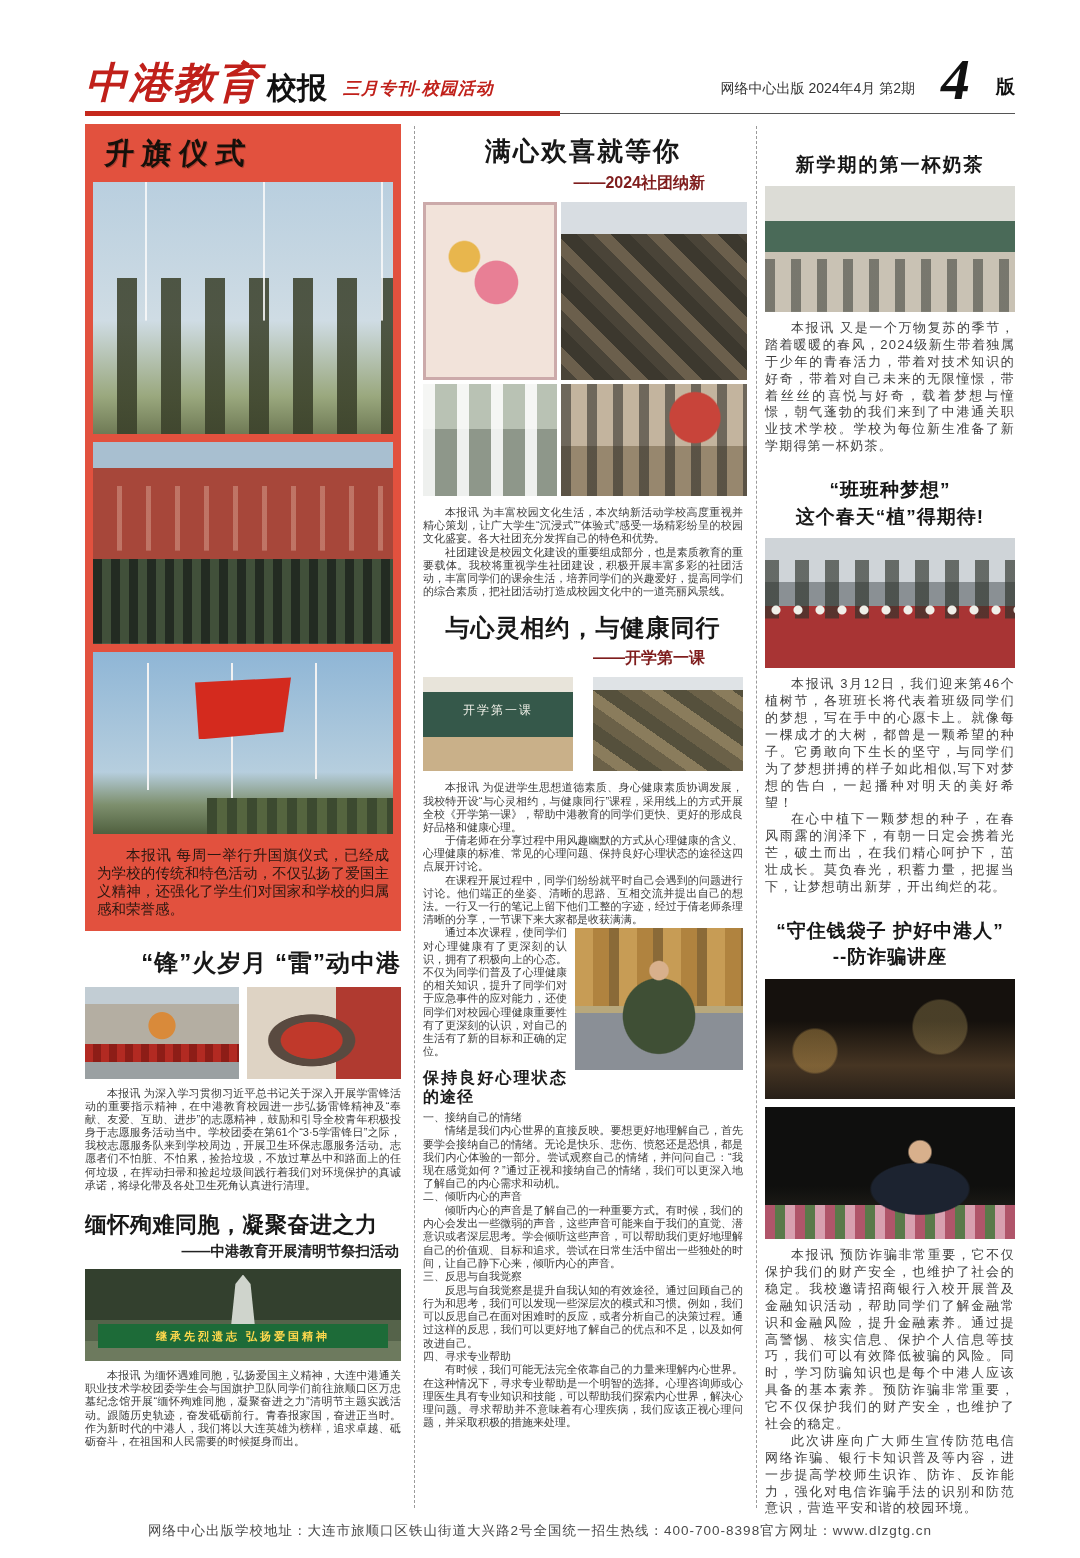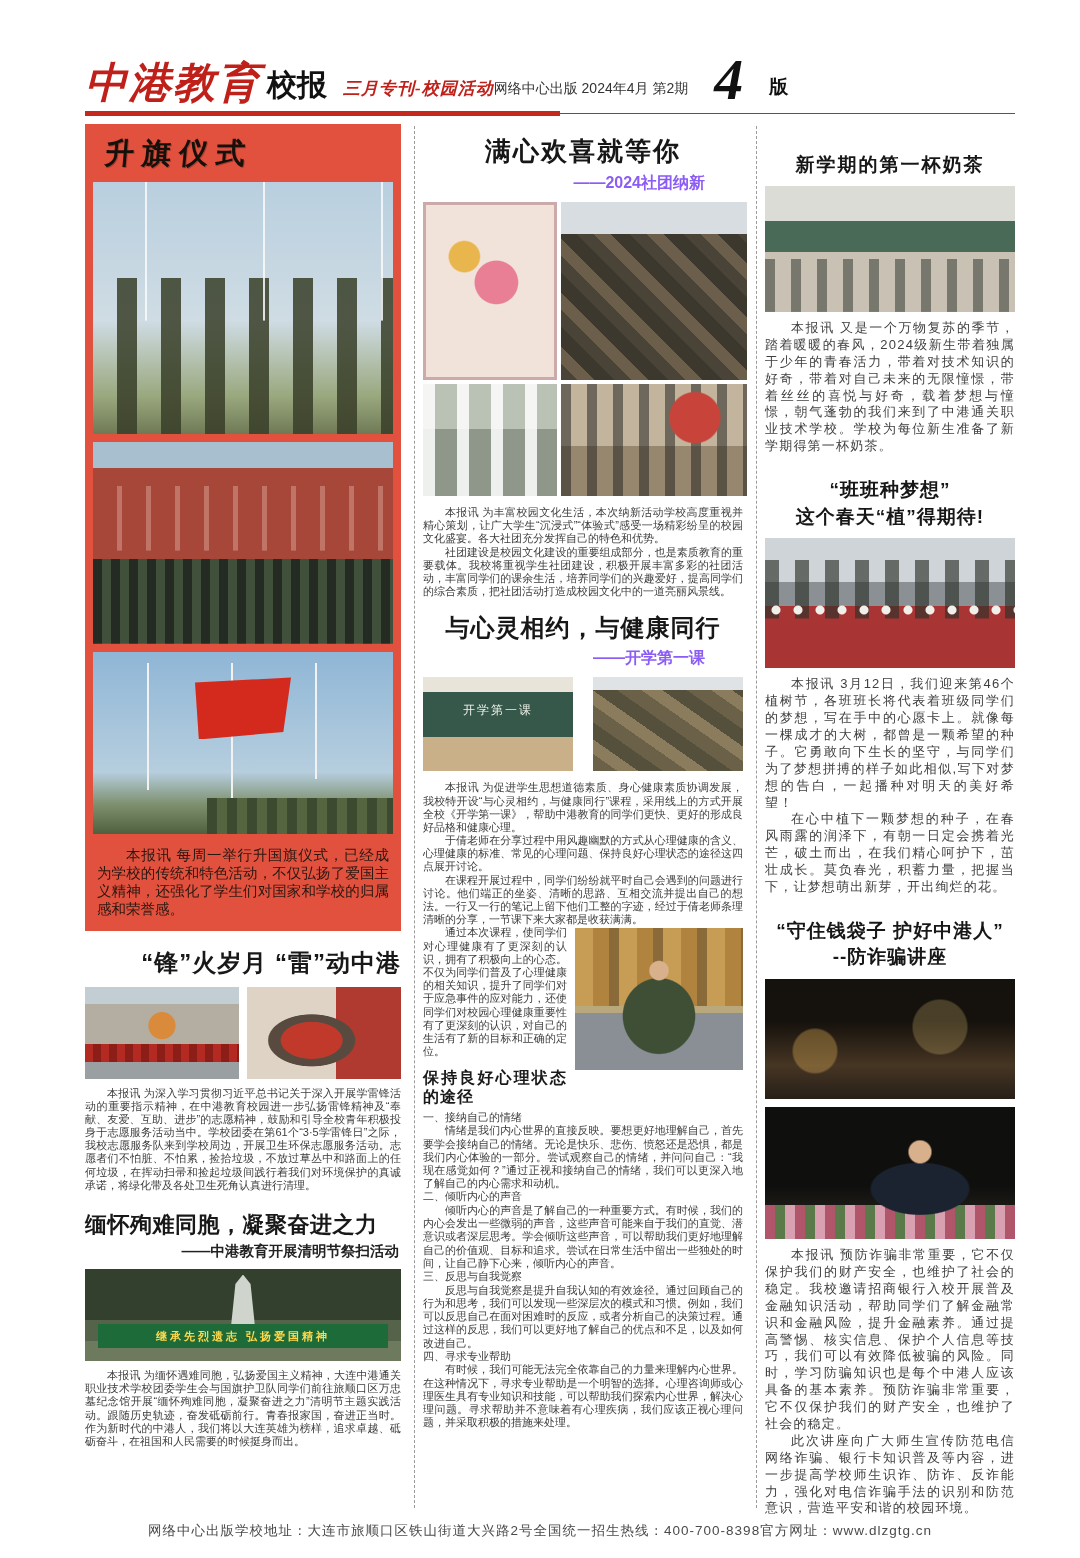--- a/index.html
+++ b/index.html
@@ -2,24 +2,24 @@
 <html><head>
 <meta charset="utf-8">
 <style>
   * { margin:0; padding:0; box-sizing:border-box; }
   html,body { background:#ffffff; }
   body { font-family:"Liberation Sans", sans-serif; color:#333; }
   .page { position:relative; width:1080px; height:1558px; background:#fff; overflow:hidden; }
 
   
   .masthead { padding:46px 65px 0 85px; }
-  .logo-row { display:flex; align-items:flex-end; height:58px; }
+  .logo-row { display:flex; align-items:flex-end; justify-content:space-between; height:58px; }
   .logo { display:flex; align-items:flex-end; gap:6px; white-space:nowrap; }
   .logo-main { font-family:"Liberation Serif", serif; font-weight:900; font-style:italic; font-size:42px; color:#c0201a; letter-spacing:2px; line-height:1; }
-  .logo-sub { font-weight:900; font-size:30px; color:#111; line-height:1.1;font-family:Liberation Mono, monospace; }
+  .logo-sub { font-weight:900; font-size:30px; color:#111; line-height:1.1; }
   .logo-script { font-family:"Liberation Serif", serif; font-style:italic; font-weight:700; font-size:17px; color:#c0201a; margin-left:10px; padding-bottom:4px; letter-spacing:1px; }
   .issue { display:flex; align-items:flex-end; gap:26px; white-space:nowrap; }
   .issue-info { font-size:14px; color:#333; padding-bottom:6px; }
   .pageno { font-family:"Liberation Serif", serif; font-weight:900; font-style:italic; font-size:58px; color:#111; line-height:0.85; }
   .pagelabel { font-size:19px; font-weight:700; color:#111; padding-bottom:4px; }
   .rule { position:relative; height:8px; margin-top:6px; }
   .rule-red { position:absolute; left:0; top:1px; width:475px; height:5px; background:#c5281c; }
   .rule-thin { position:absolute; left:475px; right:0; top:3px; height:1px; background:#555; }
 
   
@@ -81,21 +81,21 @@
   .sec-h2 { font-weight:900; font-size:22px; color:#181818; margin:18px 0 2px 0; letter-spacing:0.5px; }
   .sec-sub { font-weight:700; font-size:14.5px; color:#222; text-align:right; margin:2px 2px 8px 0; }
   .ph-qingming { height:92px; margin-bottom:8px;
     background-image:linear-gradient(180deg,#33402e 0 55%, #55634a 55% 78%, #6d7a5e 78% 100%); }
   .ph-qingming .monument { position:absolute; left:44%; top:6%; width:12%; height:58%; background:#cfd4cc; clip-path:polygon(18% 100%,30% 18%,50% 0,70% 18%,82% 100%); }
   .ph-qingming .banner { position:absolute; left:4%; bottom:14%; width:92%; height:26%; background:#1d6b38; display:flex; align-items:center; justify-content:center; }
   .ph-qingming .banner span { color:#ffd94d; font-size:11px; font-weight:700; letter-spacing:3px; white-space:nowrap; }
 
   
   .mid-title { text-align:center; font-weight:900; font-size:26px; color:#171717; letter-spacing:2px; margin-top:10px; }
-  .mid-sub { text-align:right; font-weight:700; font-size:16px; color:#8b5cf6; padding-right:38px; margin:4px 0 8px 0; }
+  .mid-sub { text-align:right; font-weight:700; font-size:16px; color:#7f1d1d; padding-right:38px; margin:4px 0 8px 0; }
   .collage { display:grid; grid-template-columns:42% 58%; grid-template-rows:178px 112px; gap:4px; margin-bottom:10px; }
   .collage > div { position:relative; overflow:hidden; }
   .cg-poster { background:
       radial-gradient(circle at 55% 45%, #e87f95 0 18%, rgba(0,0,0,0) 19%),
       radial-gradient(circle at 30% 30%, #e8b64d 0 10%, rgba(0,0,0,0) 11%),
       linear-gradient(180deg,#f2e3da 0 100%);
       border:3px solid #caa; }
   .cg-boys { background:
       linear-gradient(180deg, #d8dde2 0 18%, rgba(0,0,0,0) 18%),
       repeating-linear-gradient(45deg,#4a4438 0 12px,#6b5f4c 12px 24px,#3c382e 24px 38px); }

